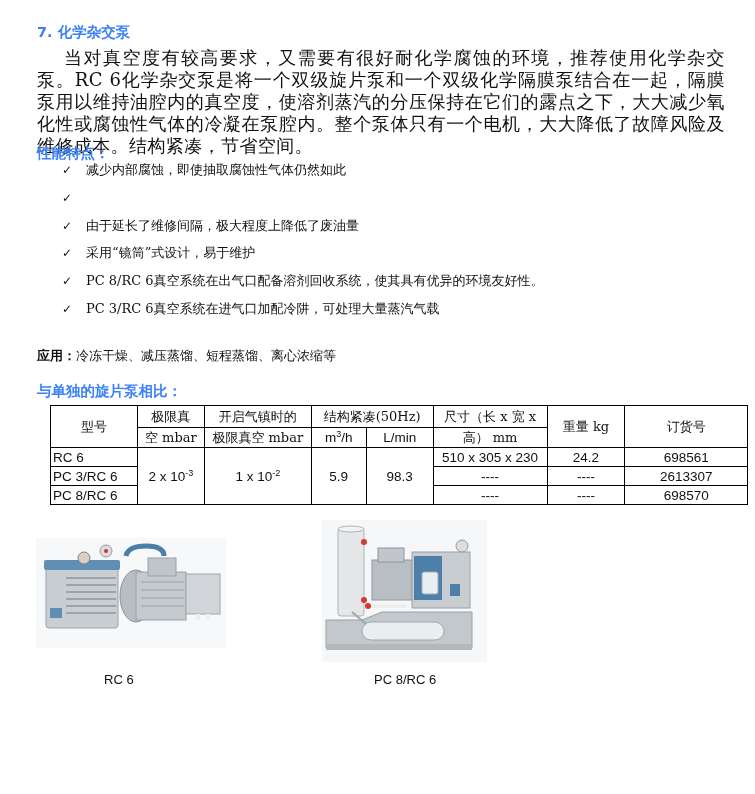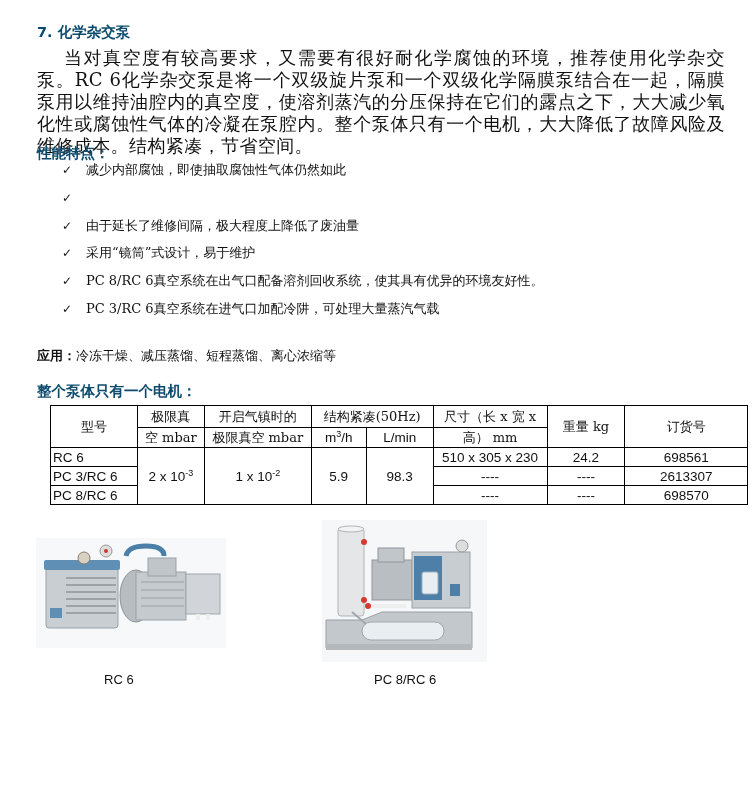--- a/index.html
+++ b/index.html
@@ -4,21 +4,21 @@
 <style>
   html, body { margin: 0; padding: 0; background: #ffffff; }
   body {
     width: 755px; height: 794px; position: relative; overflow: hidden;
     font-family: "DejaVu Serif", "Liberation Serif", serif;
     color: #111111;
   }
   .abs { position: absolute; }
   .heading {
     font-family: "DejaVu Sans", "Liberation Sans", sans-serif;
-    font-weight: bold; font-size: 14.5px; color: #0c4a6e;
+    font-weight: bold; font-size: 14.5px; color: #3b82f6;
   }
   .para {
     left: 37px; top: 47px; width: 688px;
     font-size: 18px; line-height: 22px; letter-spacing: 0.4px;
     text-align: justify;
   }
   .para .indent { display: inline-block; width: 26px; }
   .feat-list { left: 62px; top: 160px; margin: 0; padding: 0; list-style: none; }
   .feat-list li {
     height: 27.8px; line-height: 20px; font-size: 13px; white-space: nowrap;
@@ -83,21 +83,21 @@
       <span>PC 8/RC 6真空系统在出气口配备溶剂回收系统，使其具有优异的环境友好性。</span>
     </li>
   <li>
       <span class="check">✓</span>
       <span>PC 3/RC 6真空系统在进气口加配冷阱，可处理大量蒸汽气载</span>
     </li>
 </ul>
 
 <div class="abs app-line"><span class="lbl">应用：</span><span>冷冻干燥、减压蒸馏、短程蒸馏、离心浓缩等</span></div>
 
-<div class="abs heading" style="left:37px; top:382px;">整个泵体只有一个电机：</div>
+<div class="abs heading" style="left:37px; top:382px;">与单独的旋片泵相比：</div>
 
 <table class="spec">
   <colgroup>
     <col style="width:87px">
       <col style="width:67px">
       <col style="width:107px">
     <col style="width:55px">
       <col style="width:67px">
       <col style="width:114px">
     <col style="width:78px">

